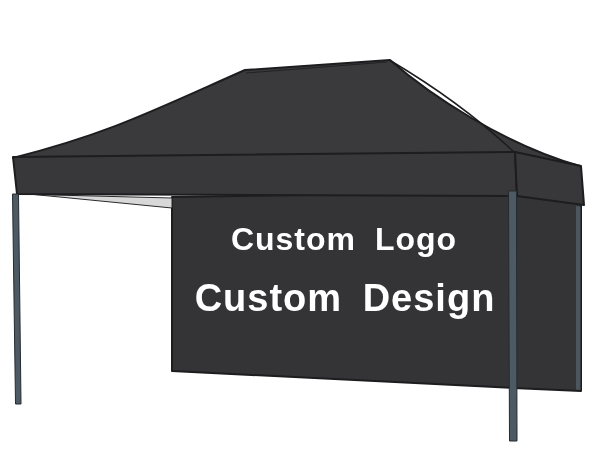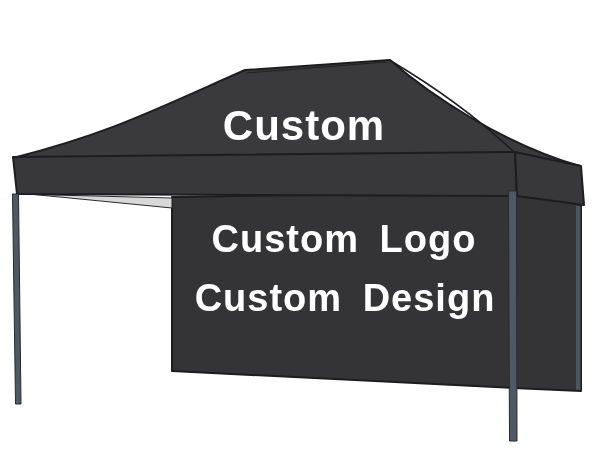--- a/index.html
+++ b/index.html
@@ -32,21 +32,21 @@
   }
   #canopy-print {
     left: 304px;
     top: 126px;
     font-size: 42px;
     letter-spacing: 1px;
   }
   #wall-print-1 {
     left: 344px;
     top: 239px;
-    font-size: 38px;
+    font-size: 32px;
     letter-spacing: 1px;
     word-spacing: 9px;
   }
   #wall-print-2 {
     left: 345px;
     top: 298px;
     font-size: 38px;
     letter-spacing: 1px;
     word-spacing: 9px;
   }
@@ -74,19 +74,18 @@
 
     <path stroke="#1d1d1f" stroke-width="2" stroke-linejoin="round" d="M13,157 L515,152 L517,196 L17,194 Z" fill="#38383a"></path>
 
     <path stroke="#1d1d1f" stroke-width="2" stroke-linejoin="round" d="M515,152 L581,166 L584,205 L517,196 Z" fill="#38383a"></path>
 
     <path stroke="#242b31" stroke-width="1" d="M12.5,194 L18.5,194 L21,404 L15.5,404 Z" fill="#4e5a63"></path>
 
     <path stroke="#242b31" stroke-width="1" d="M508.5,191 L516.5,191 L517,441 L509.5,441 Z" fill="#4e5a63"></path>
   </svg>
 
-  <div id="canopy-print" class="print-text">Custom</div>
 
   <div id="wall-print-1" class="print-text">Custom Logo</div>
 
   <div id="wall-print-2" class="print-text">Custom Design</div>
 
 </div>
 
 </body></html>

